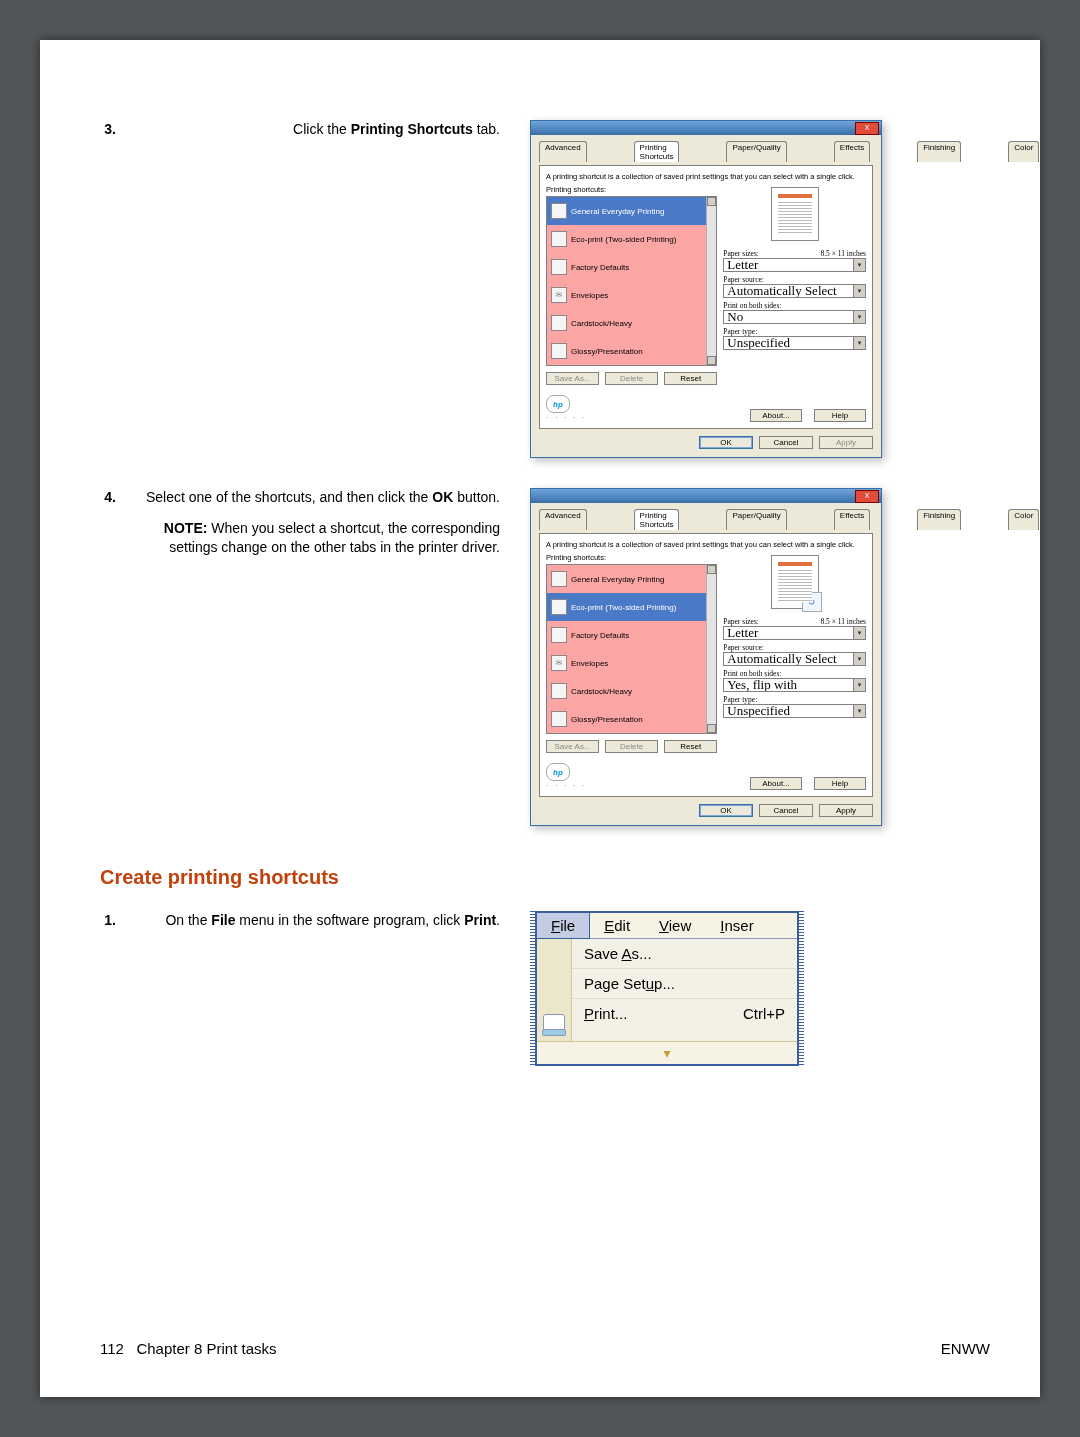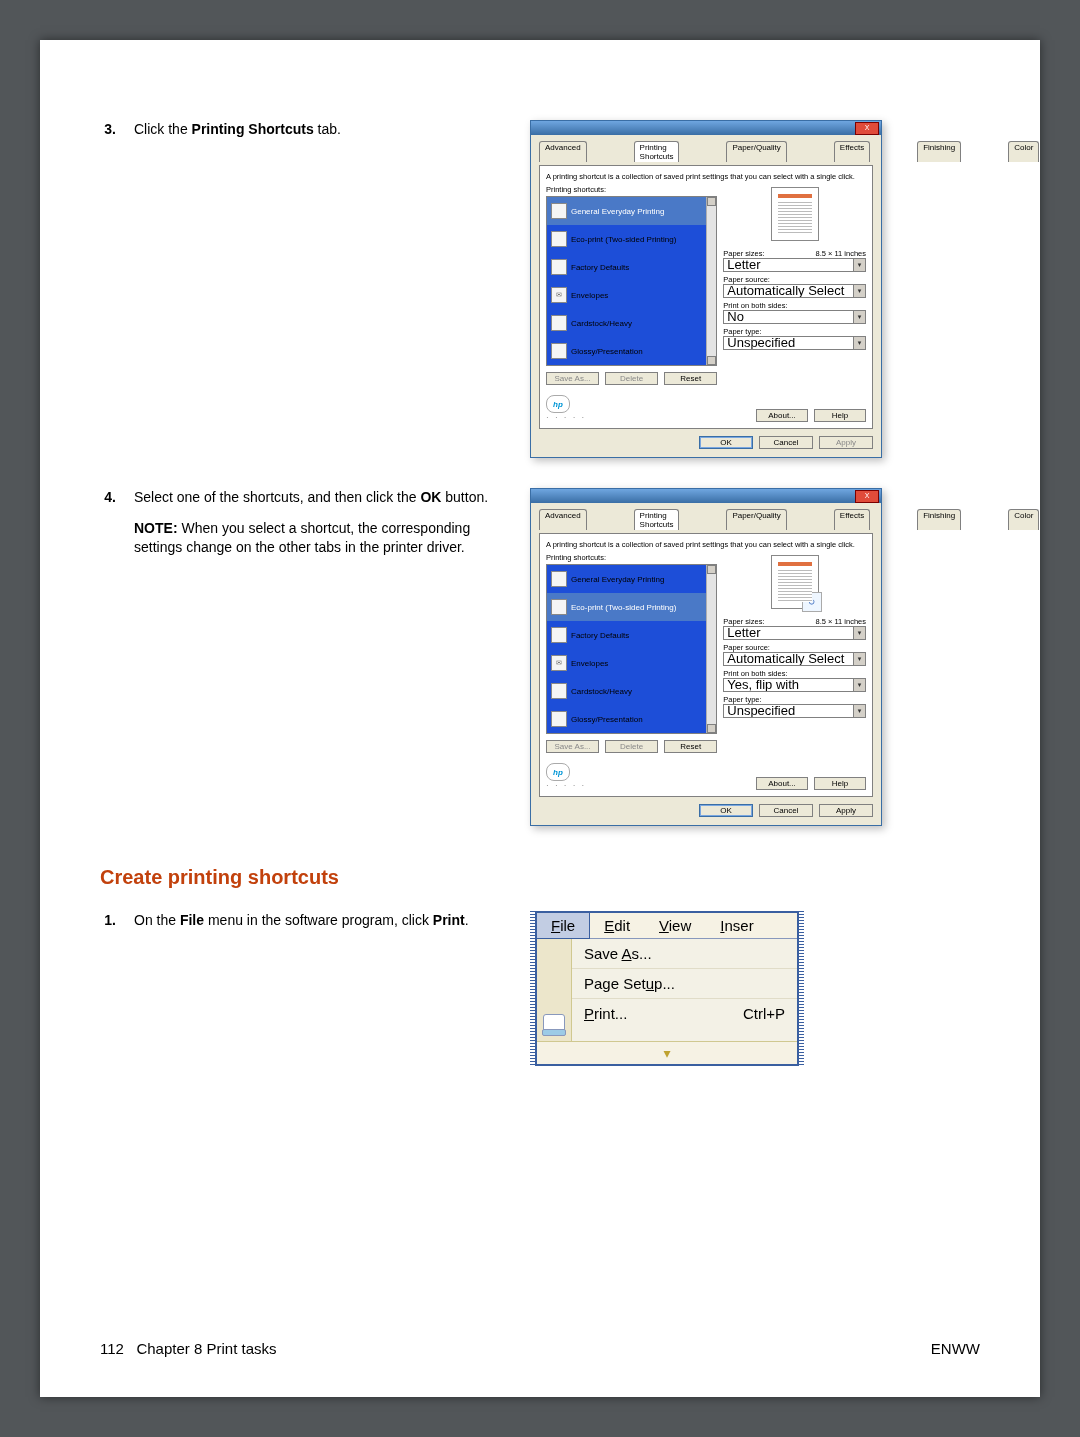--- a/index.html
+++ b/index.html
@@ -34,21 +34,21 @@
   .step-line {
     display: flex;
     gap: 18px;
     line-height: 1.35;
   }
   .step-num {
     font-weight: bold;
     min-width: 16px;
     text-align: right;
   }
-  .step-body { flex: 1; }
+  .step-body { flex: 1; text-align: right; }
   .step-body b { font-weight: bold; }
   .note-prefix { font-weight: bold; }
   .subheading {
     color: #c2410c;
     font-weight: bold;
     font-size: 20px;
     margin: 40px 0 22px 0;
   }
 
   
@@ -91,26 +91,26 @@
   .tab.active { background: #fff; position: relative; z-index: 2; }
   .tabpanel {
     border: 1px solid #808080;
     background: #fff;
     padding: 6px;
     position: relative;
     top: -1px;
   }
   .two-col { display: flex; gap: 6px; }
   .lcol { flex: 1.2; }
-  .rcol { flex: 1; }
+  .rcol { flex: 1; font-family: Liberation Serif, serif; }
   .desc { font-size: 7.5px; line-height: 1.2; margin-bottom: 4px; }
   .listlabel { font-size: 7.5px; margin-bottom: 2px; }
   .shortcut-list {
     border: 1px solid #808080;
-    background: #1d4ed8;
+    background: #fca5a5;
     height: 168px;
     overflow: hidden;
     position: relative;
     padding-right: 4px;
   }
   .scrollbar {
     position: absolute; right: 0; top: 0; bottom: 0; width: 9px;
     background: #e4e4e4; border-left: 1px solid #b0b0b0;
   }
   .scrollbar::before, .scrollbar::after {
@@ -168,21 +168,21 @@
   }
   .btn.dis { color: #888; }
   .hplogo {
     width: 22px; height: 16px; border:1px solid #aaa; border-radius:8px;
     display:flex;align-items:center;justify-content:center;
     font-size:8px; font-style:italic; font-weight:bold; color:#0096d6;
     background:#fff; margin-top:4px;
   }
   .dotrow { font-size:8px; color:#888; letter-spacing:2px; }
   .footerbtns {
-    display:flex; justify-content:flex-end; gap:6px; margin-top:6px;
+    display:flex; justify-content:flex-end; gap:12px; margin-top:6px;
   }
   .footerbtns .btn { flex:0 0 50px; }
   .footerbtns2 {
     display:flex; justify-content:flex-end; gap:6px; margin-top:6px;
   }
   .footerbtns2 .btn { flex:0 0 52px; }
 
   
   .menuimg {
     border: 2px solid #3a5fa0;
@@ -224,21 +224,21 @@
     background:#f6f2e4;
   }
   .stripeL, .stripeR {
     width:5px;
     background: repeating-linear-gradient(#3a5fa0,#3a5fa0 1px,#fff 1px,#fff 3px);
   }
   .menuwrap { display:flex; }
 
   
   .pgfoot {
-    position: absolute; left: 60px; right: 60px; bottom: 40px;
+    position: absolute; left: 60px; right: 50px; bottom: 40px;
     display:flex; justify-content:space-between; font-size:15px;
   }
 </style>
 </head>
 <body>
 
 <div class="page">
 
   <div class="row">
     <div class="left-col">

